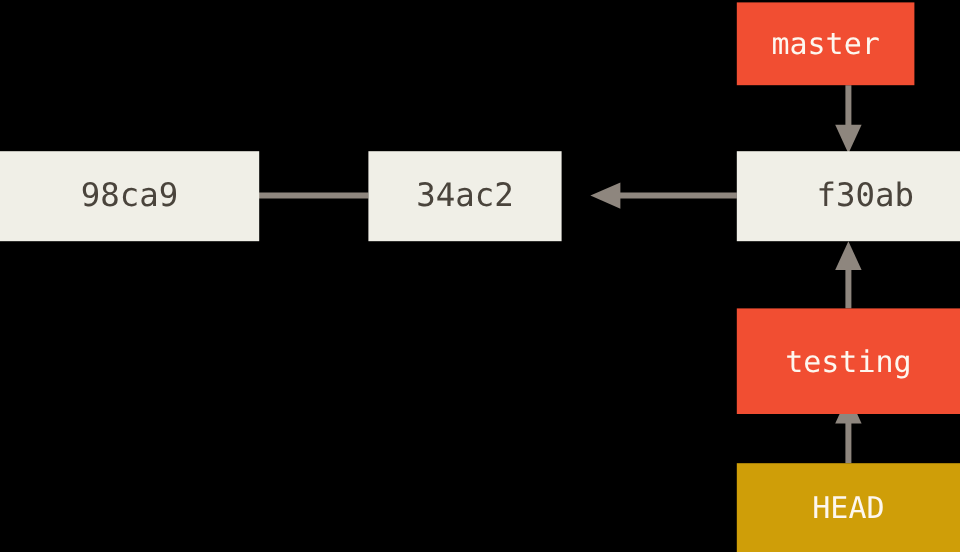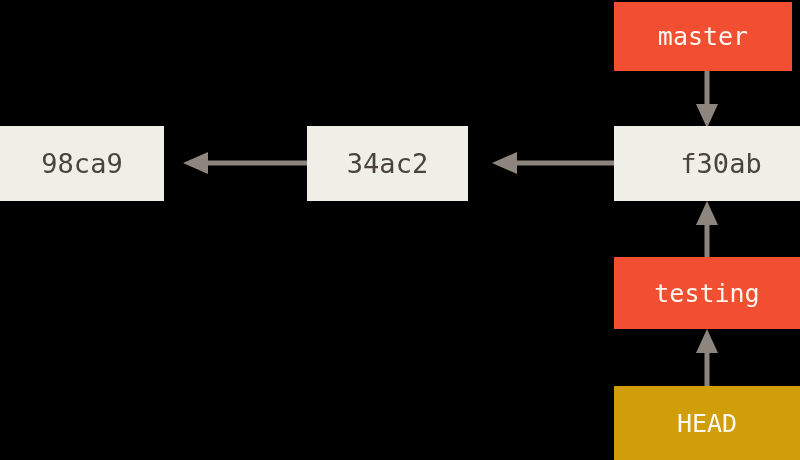--- a/index.html
+++ b/index.html
@@ -46,25 +46,25 @@
   #arrow-layer {
     position: absolute;
     left: 0; top: 0;
     width: 800px;
     height: 460px;
   }
   #arrow-layer line { stroke: var(--arrow); stroke-width: 5; }
   #arrow-layer polygon { fill: var(--arrow); }
 
   
-  #commit-98ca9 { left: 0;     top: 126px; width: 164px; height: 75px; text-align: right; }
+  #commit-98ca9 { left: 0;     top: 126px; width: 216px; height: 75px; text-align: right; }
   #commit-34ac2 { left: 307px; top: 126px; width: 161px; height: 75px; }
   #commit-f30ab { left: 614px; top: 126px; width: 214px; height: 75px; }
-  #branch-master  { left: 614px; top: 2px;   width: 178px; height: 69px; }
-  #branch-testing { left: 614px; top: 257px; width: 186px; height: 72px; }
+  #branch-master  { left: 614px; top: 2px;   width: 148px; height: 69px; }
+  #branch-testing { left: 614px; top: 257px; width: 186px; height: 88px; }
   #head-pointer   { left: 614px; top: 386px; width: 186px; height: 74px; }
 </style>
 </head>
 <body>
 
 <div id="stage">
 
   <svg id="arrow-layer" viewBox="0 0 800 460" xmlns="http://www.w3.org/2000/svg">
 
     <g>

